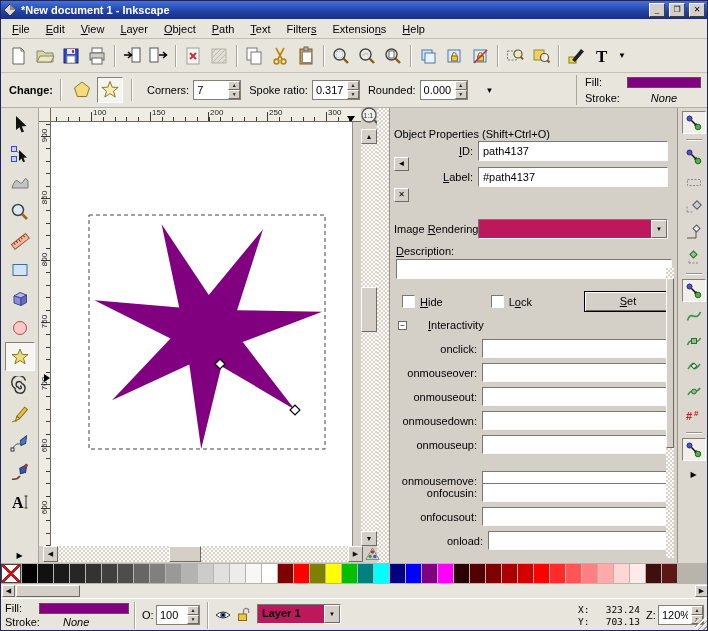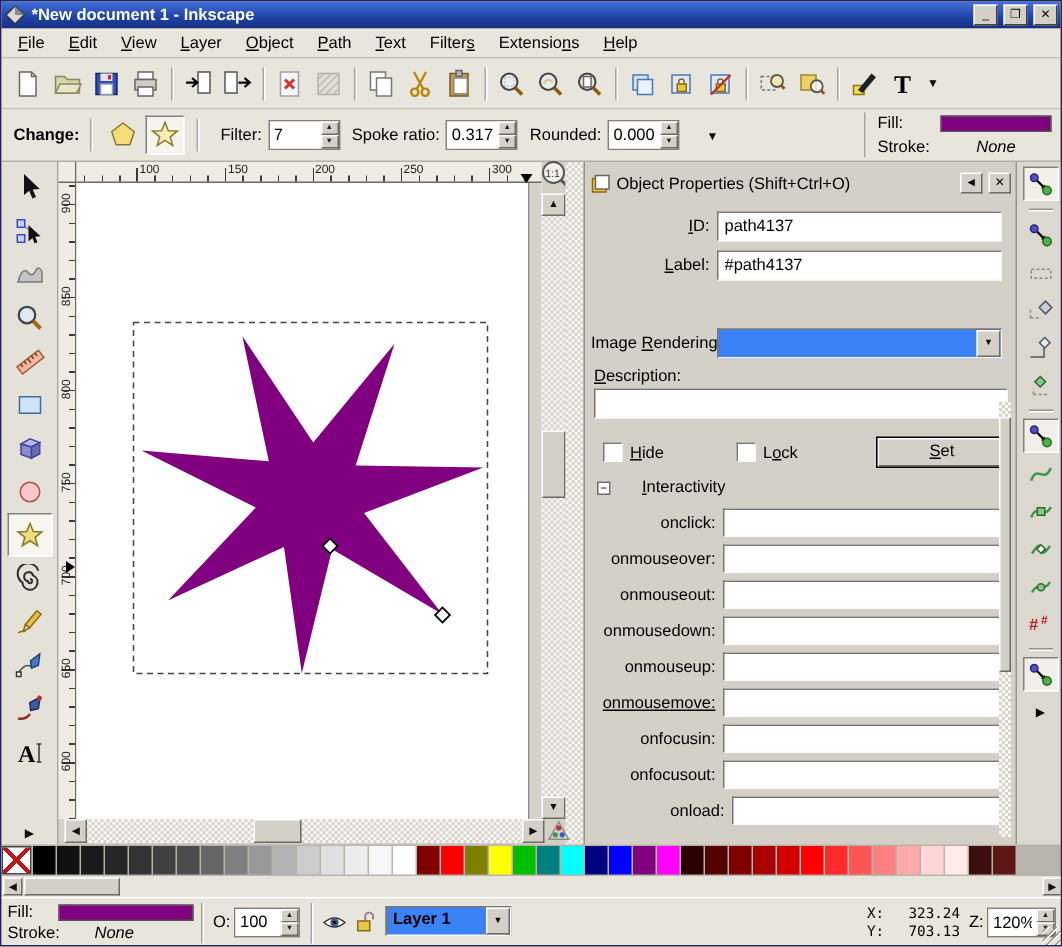--- a/index.html
+++ b/index.html
@@ -69,29 +69,29 @@
   .scrolltrack{background:#d8d4cc;background-image:
       linear-gradient(45deg,#fbfaf7 25%,transparent 25%,transparent 75%,#fbfaf7 75%),
       linear-gradient(45deg,#fbfaf7 25%,transparent 25%,transparent 75%,#fbfaf7 75%);
     background-size:4px 4px;background-position:0 0,2px 2px;}
   .sbtn{background:#d4d0c8;border:1px solid;border-color:#fff #6e6a62 #6e6a62 #fff;
     font-size:7px;text-align:center;color:#111;display:flex;align-items:center;justify-content:center;}
   .sthumb{background:#d4d0c8;border:1px solid;border-color:#fff #6e6a62 #6e6a62 #fff;}
 
   
   .dock{position:absolute;left:388px;top:107px;width:288px;height:455px;background:#d4d0c8;border-left:1px solid #979389;}
-  .dock-title{position:absolute;left:2px;top:3px;width:284px;height:18px;display:flex;align-items:flex-end;gap:4px;padding:0 2px;}
+  .dock-title{position:absolute;left:2px;top:3px;width:284px;height:18px;display:flex;align-items:flex-start;gap:17px;padding:0 2px;flex-direction:column;}
   .dock-title .dt{flex:1;white-space:nowrap;}
   .dbtn{width:15px;height:14px;background:#d4d0c8;border:1px solid;border-color:#fff #6e6a62 #6e6a62 #fff;
     font-size:8px;line-height:12px;text-align:center;flex:none;}
   .frow{position:absolute;display:flex;align-items:center;}
   .flabel{display:inline-block;text-align:right;padding-right:5px;white-space:nowrap;}
   .tinput{background:#fff;border:1px solid;border-color:#7b776f #fafafa #fafafa #7b776f;
     height:20px;font:11px "Liberation Sans",sans-serif;padding:1px 4px;width:100%;outline:none;}
-  .combo{display:flex;align-items:stretch;background:#3b82f6;border:1px solid;border-color:#7b776f #fafafa #fafafa #7b776f;height:20px;}
+  .combo{display:flex;align-items:stretch;background:#be185d;border:1px solid;border-color:#7b776f #fafafa #fafafa #7b776f;height:20px;}
   .combo .cbtn{width:16px;background:#d4d0c8;border:1px solid;border-color:#fff #6e6a62 #6e6a62 #fff;
     font-size:6px;display:flex;align-items:center;justify-content:center;}
   .checkbox{width:13px;height:13px;background:#fff;border:1px solid;border-color:#7b776f #fafafa #fafafa #7b776f;margin-right:5px;flex:none;}
   .setbtn{width:88px;height:21px;background:#d4d0c8;border:1px solid #000;box-shadow:inset 1px 1px 0 #fff,inset -1px -1px 0 #6e6a62;
     text-align:center;line-height:19px;}
   .expbox{width:9px;height:9px;border:1px solid #6e6a62;background:#fff;font-size:8px;line-height:7px;text-align:center;margin-right:5px;flex:none;}
 
   
   .snapbar{position:absolute;left:676px;top:107px;width:32px;height:455px;background:#dcd8d0;
     border-left:1px solid #979389;display:flex;flex-direction:column;align-items:center;padding-top:3px;gap:2px;}
@@ -301,21 +301,21 @@
         <svg width="20" height="20" viewBox="0 0 20 20">
           <polygon points="10,2 17.5,7.8 14.6,16.5 5.4,16.5 2.5,7.8" fill="#f4dc7a" stroke="#8a7a30"></polygon>
         </svg>
       </span>
     <span class="shapebtn sel">
         <svg width="20" height="20" viewBox="0 0 20 20">
           <polygon points="10,1.5 12.2,7.2 18.2,7.4 13.5,11.2 15.2,17 10,13.6 4.8,17 6.5,11.2 1.8,7.4 7.8,7.2" fill="#f8eeb2" stroke="#8a7a30"></polygon>
         </svg>
       </span>
     <span class="tsep" style="margin:0 7px;"></span>
-    <span class="optlabel">Filter:</span>
+    <span class="optlabel">Corners:</span>
     <span class="spin">
         <input value="7" style="">
         <span class="spinarrows">
           <div>▲</div>
           <div>▼</div>
         </span>
       </span>
     <span class="optlabel">Spoke ratio:</span>
     <span class="spin">
         <input value="0.317" style="">
@@ -557,21 +557,21 @@
           <input class="tinput" style="width: 186px; height: 19px;" value="">
         </div>
         <div class="frow" style="left:4px;top:303px;width:278px;">
           <span class="flabel" style="width:88px;">onmousedown:</span>
           <input class="tinput" style="width: 186px; height: 19px;" value="">
         </div>
         <div class="frow" style="left:4px;top:327px;width:278px;">
           <span class="flabel" style="width:88px;">onmouseup:</span>
           <input class="tinput" style="width: 186px; height: 19px;" value="">
         </div>
-        <div class="frow" style="left:4px;top:351px;width:278px;text-decoration:underline;">
+        <div class="frow" style="left:4px;top:363px;width:278px;">
           <span class="flabel" style="width:88px;">onmousemove:</span>
           <input class="tinput" style="width: 186px; height: 19px;" value="">
         </div>
         <div class="frow" style="left:4px;top:375px;width:278px;">
           <span class="flabel" style="width:88px;">onfocusin:</span>
           <input class="tinput" style="width: 186px; height: 19px;" value="">
         </div>
         <div class="frow" style="left:4px;top:399px;width:278px;">
           <span class="flabel" style="width:88px;">onfocusout:</span>
           <input class="tinput" style="width: 186px; height: 19px;" value="">

